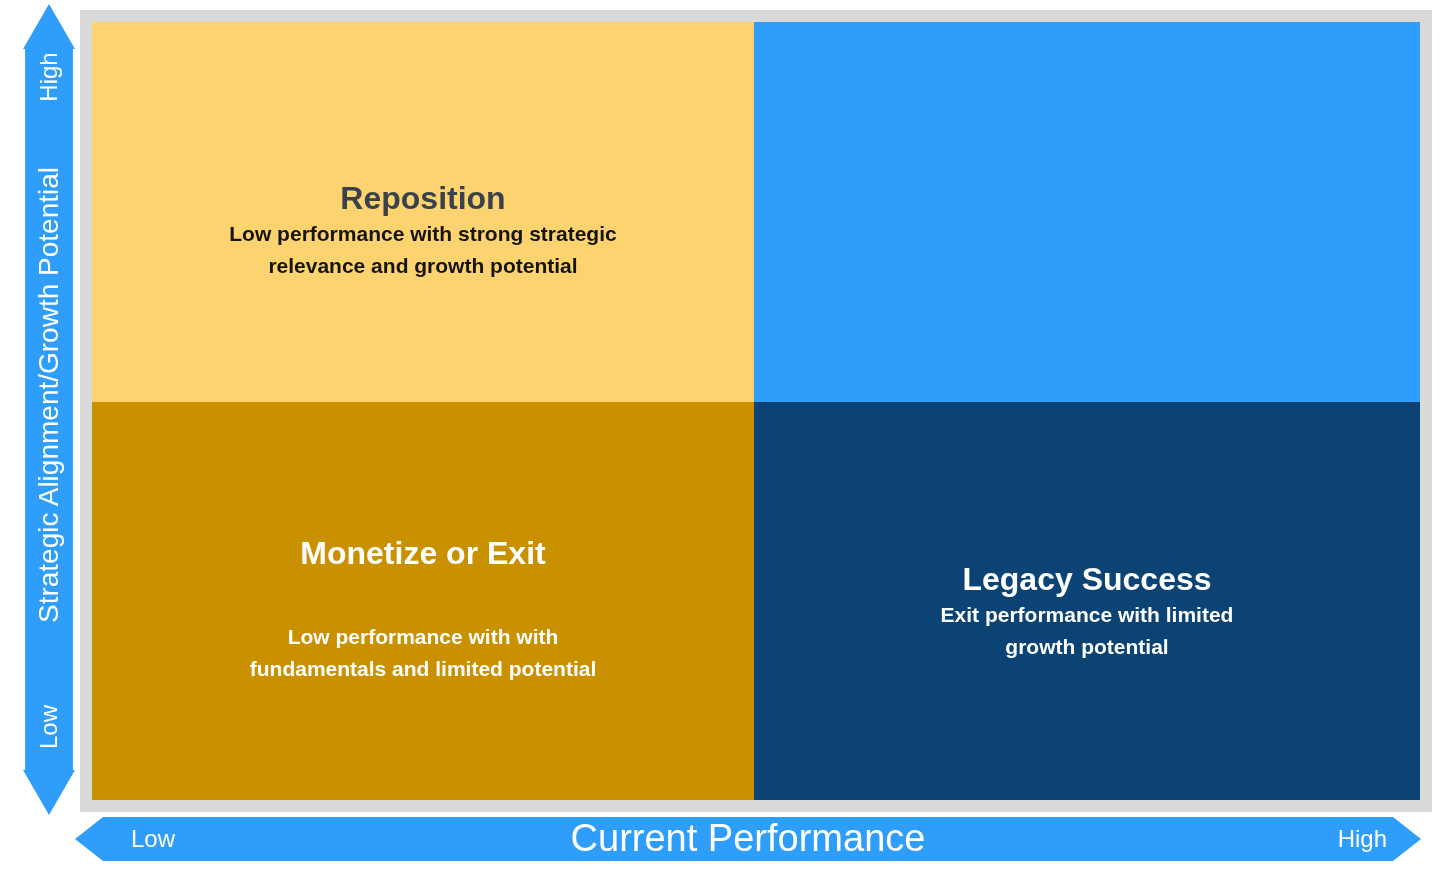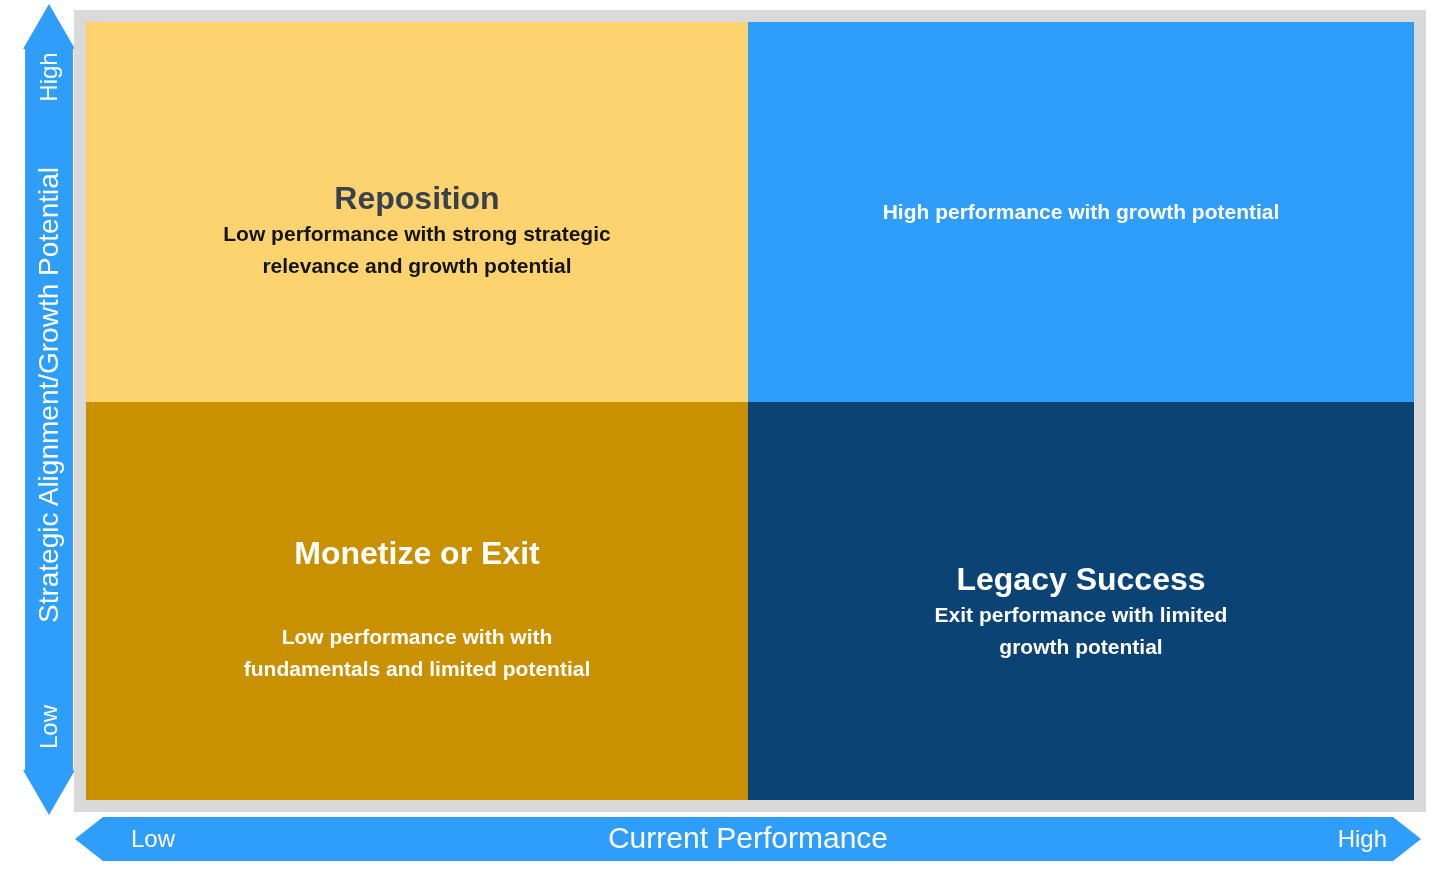--- a/index.html
+++ b/index.html
@@ -44,21 +44,21 @@
     white-space: nowrap;
     color: var(--light-text, #ffffff);
   }
   .y-high  { top: 73px;  font-size: 24px; }
   .y-title { top: 391px; font-size: 28px; }
   .y-low   { top: 723px; font-size: 24px; }
 
   
   .frame {
     position: absolute;
-    left: 74px;
+    left: 80px;
     top: 10px;
     width: 1352px;
     height: 802px;
     background: var(--frame-gray, #D9D9D9);
     padding: 12px;
     box-sizing: border-box;
   }
   .grid {
     display: grid;
     width: 100%;
@@ -118,21 +118,21 @@
     padding: 0 34px 0 56px;
     box-sizing: border-box;
     color: var(--light-text, #ffffff);
   }
   .x-low, .x-high { font-size: 24px; }
   .x-title {
     position: absolute;
     left: 50%;
     top: 50%;
     transform: translate(-50%, -52%);
-    font-size: 30px;
+    font-size: 38px;
     white-space: nowrap;
   }
 </style>
 </head>
 <body>
 
 <div class="stage">
 
   <div class="y-axis">
     <span class="y-high">High</span>
@@ -143,21 +143,20 @@
   <div class="frame">
     <div class="grid">
 
       <div class="quad q-tl">
         <div class="q-title">Reposition</div>
         <div class="q-sub">Low performance with strong strategic
 relevance and growth potential</div>
       </div>
 
       <div class="quad q-tr">
-        <div class="q-sub">High performance with growth potential</div>
       </div>
 
       <div class="quad q-bl">
         <div class="q-title">Monetize or Exit</div>
         <div class="q-sub">Low performance with with
 fundamentals and limited potential</div>
       </div>
 
       <div class="quad q-br">
         <div class="q-title">Legacy Success</div>

